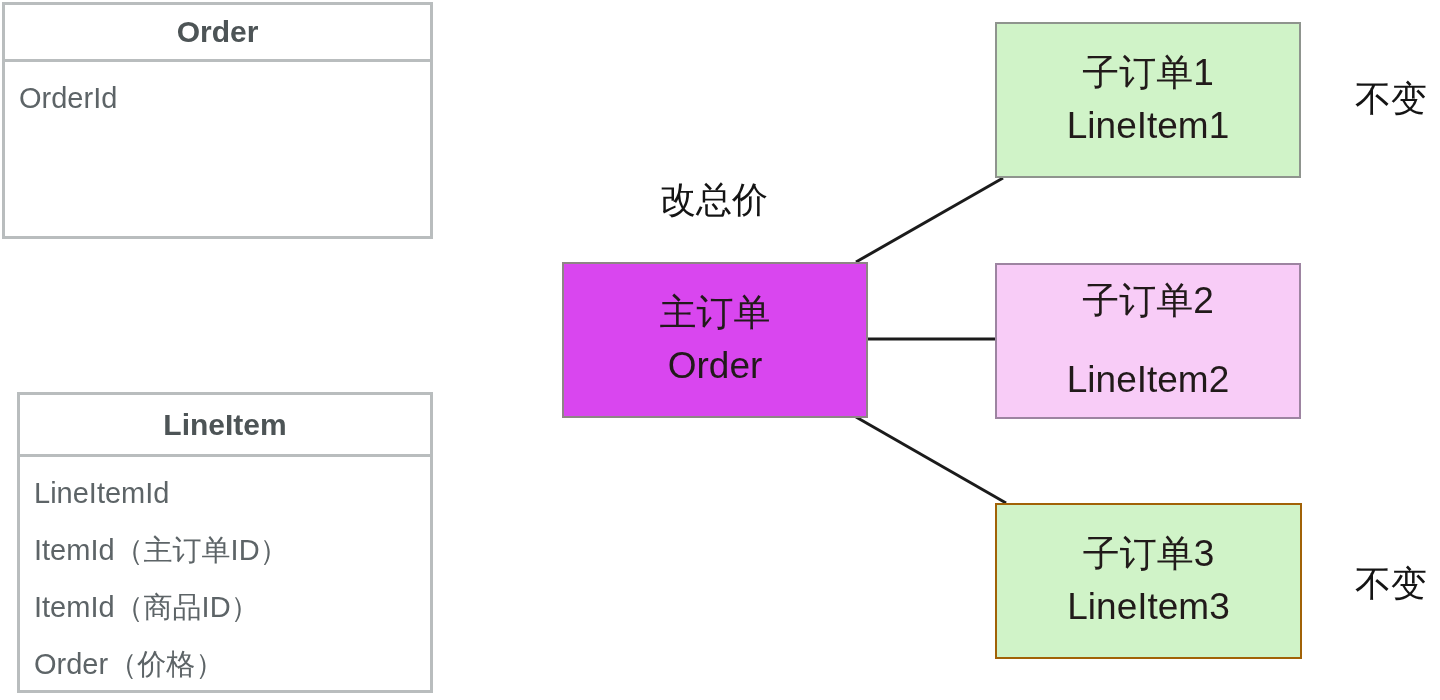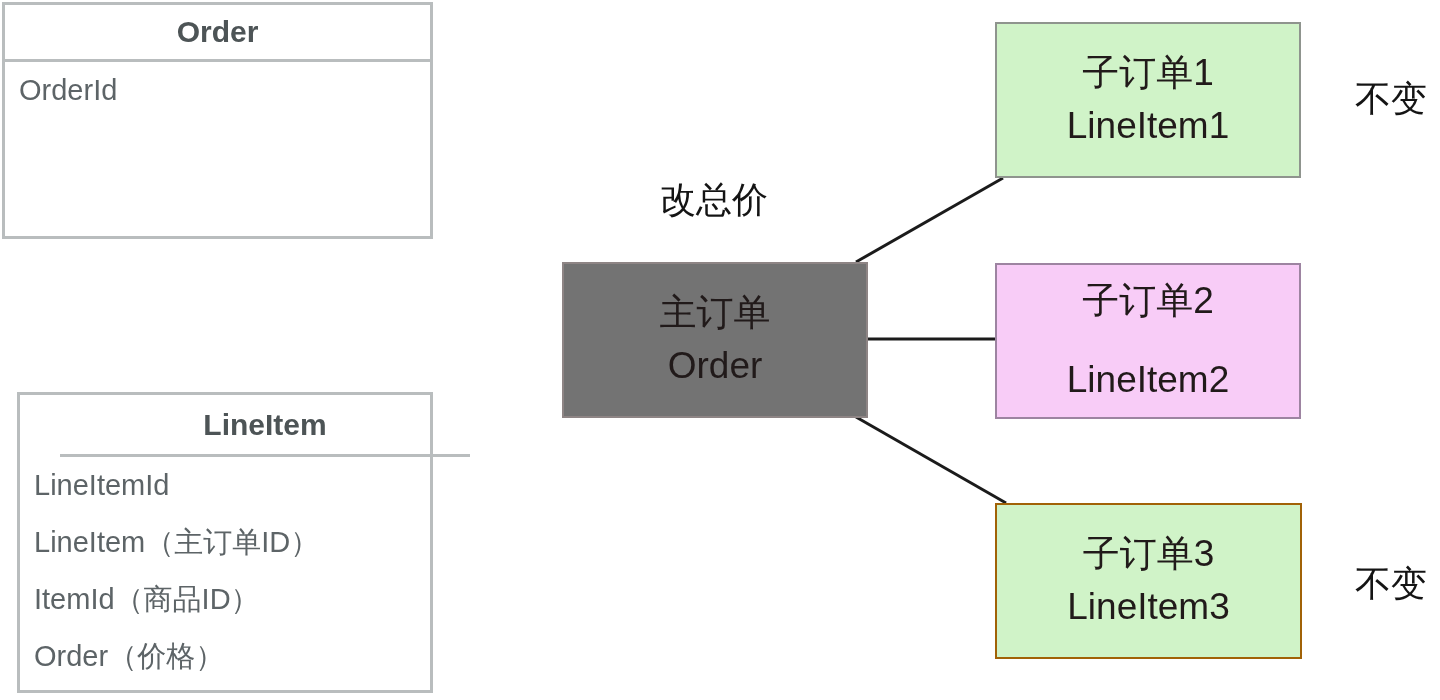--- a/index.html
+++ b/index.html
@@ -20,33 +20,33 @@
     z-index: 2;
   }
   .entity-header {
     width: 100%;
     display: flex; align-items: center; justify-content: center;
     font-weight: bold;
     font-size: 30px;
     color: #4d5456;
     border-bottom: 3px solid #b9bdbe;
   }
-  .entity-body { padding-top: 0; }
+  .entity-body { padding-top: 8px; }
   .entity-row {
     height: 57px;
     display: flex; align-items: center;
     padding-left: 14px;
     font-size: 29px;
     color: #5d6467;
     white-space: nowrap;
   }
   #order-table  { left: 2px;  top: 2px;   width: 431px; height: 237px; }
   #order-table .entity-header { height: 57px; }
   #lineitem-table { left: 17px; top: 392px; width: 416px; height: 301px; }
-  #lineitem-table .entity-header { height: 62px; margin-left: 40px; }
+  #lineitem-table .entity-header { height: 62px; }
 
   
   #connectors { position: absolute; left: 0; top: 0; z-index: 1; }
 
   
   .node {
     position: absolute;
     display: flex; flex-direction: column;
     align-items: center; justify-content: center;
     font-size: 37px;
@@ -89,29 +89,29 @@
     <div class="entity-header">Order</div>
     <div class="entity-body">
       <div class="entity-row">OrderId</div>
     </div>
   </div>
 
   <div class="entity-table" id="lineitem-table">
     <div class="entity-header">LineItem</div>
     <div class="entity-body">
       <div class="entity-row">LineItemId</div>
-      <div class="entity-row">LineItem（主订单ID）</div>
+      <div class="entity-row">ItemId（主订单ID）</div>
       <div class="entity-row">ItemId（商品ID）</div>
       <div class="entity-row">Order（价格）</div>
     </div>
   </div>
 
   <div class="annotation" id="edge-label">改总价</div>
 
-  <div class="node node-main" style="background-color: #737373;">
+  <div class="node node-main" style="background-color: #d946ef;">
     <div>主订单</div>
     <div>Order</div>
   </div>
 
   <div class="node node-sub1" style="background-color: rgb(208, 243, 200);">
     <div>子订单1</div>
     <div>LineItem1</div>
   </div>
 
   <div class="node node-sub2" style="background-color: rgb(248, 204, 247); gap: 26px;">

